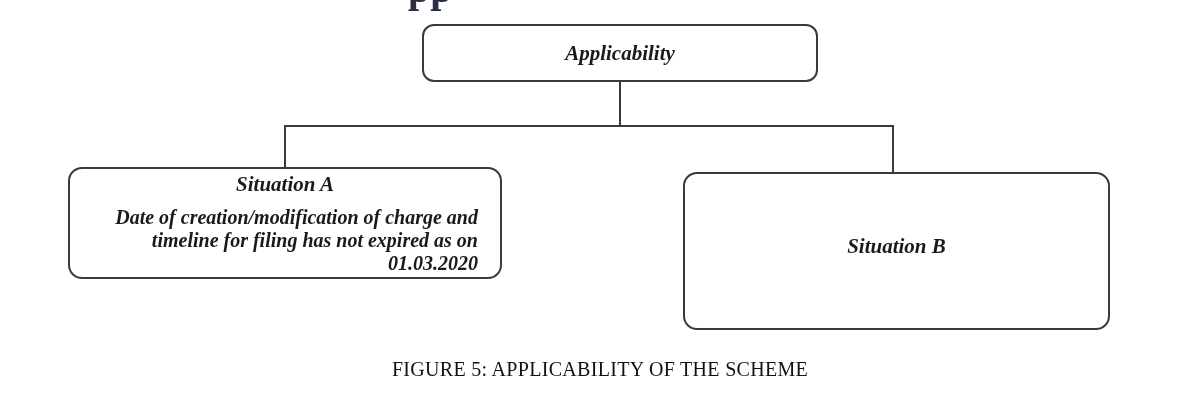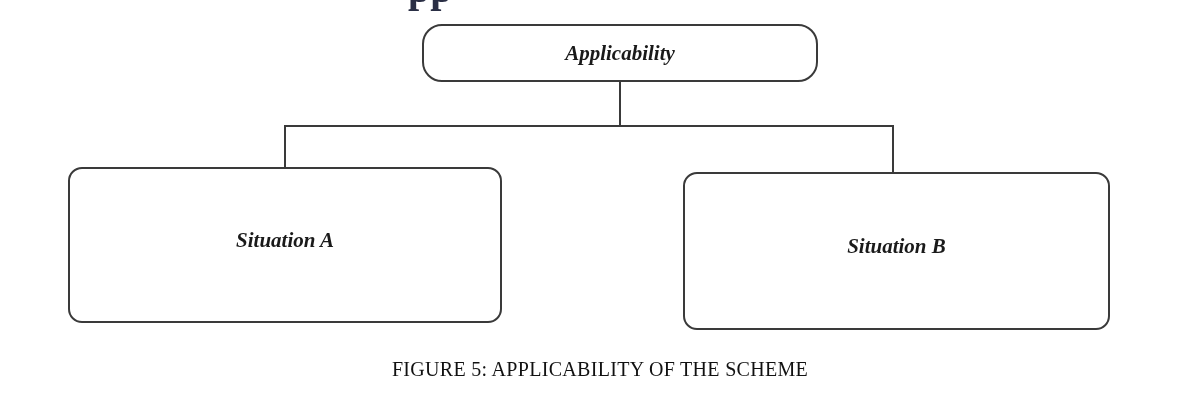--- a/index.html
+++ b/index.html
@@ -36,37 +36,37 @@
     align-items: center;
     justify-content: center;
     text-align: center;
     box-sizing: border-box;
   }
   .node-root {
     left: 422px;
     top: 24px;
     width: 396px;
     height: 58px;
-    border-radius: 20px;
+    border-radius: 12px;
     border-width: 2px;
   }
   .node-root .node-title {
     font-size: 21px;
     font-weight: bold;
     font-style: italic;
   }
   .node-child {
     border-radius: 14px;
     padding: 10px 22px;
   }
   .node-child-a {
     left: 68px;
     top: 167px;
     width: 434px;
-    height: 156px;
+    height: 112px;
     text-align: right;
   }
   .node-child-b {
     left: 683px;
     top: 172px;
     width: 427px;
     height: 158px;
   }
   .child-title {
     font-size: 21px;
@@ -112,20 +112,21 @@
     <span class="node-title">Applicability</span>
   </div>
 
   <div class="connector conn-root-stem" style="background: rgb(58, 58, 58);"></div>
   <div class="connector conn-horizontal" style="background: rgb(58, 58, 58);"></div>
   <div class="connector conn-drop-left" style="background: rgb(58, 58, 58);"></div>
   <div class="connector conn-drop-right" style="background: rgb(58, 58, 58);"></div>
 
   <div class="node node-child node-child-a" style="border-color: rgb(58, 58, 58);">
     <div class="child-title">Situation A</div>
+    <div class="child-desc">Date of creation/modification of charge and timeline for filing has not expired as on 01.03.2020</div>
   </div>
 
   <div class="node node-child node-child-b" style="border-color: rgb(58, 58, 58);">
     <div class="child-title">Situation B</div>
   </div>
 
   <div class="figure-caption">FIGURE 5: APPLICABILITY OF THE SCHEME</div>
 
 </div>
 

